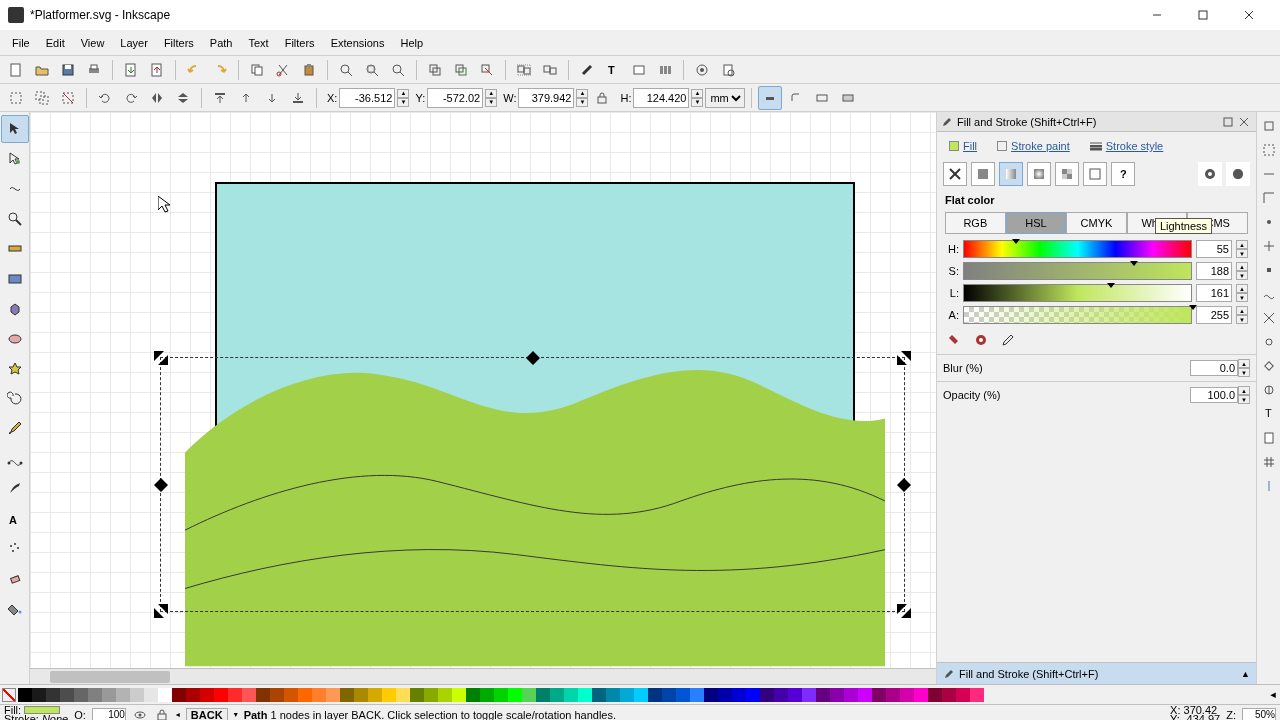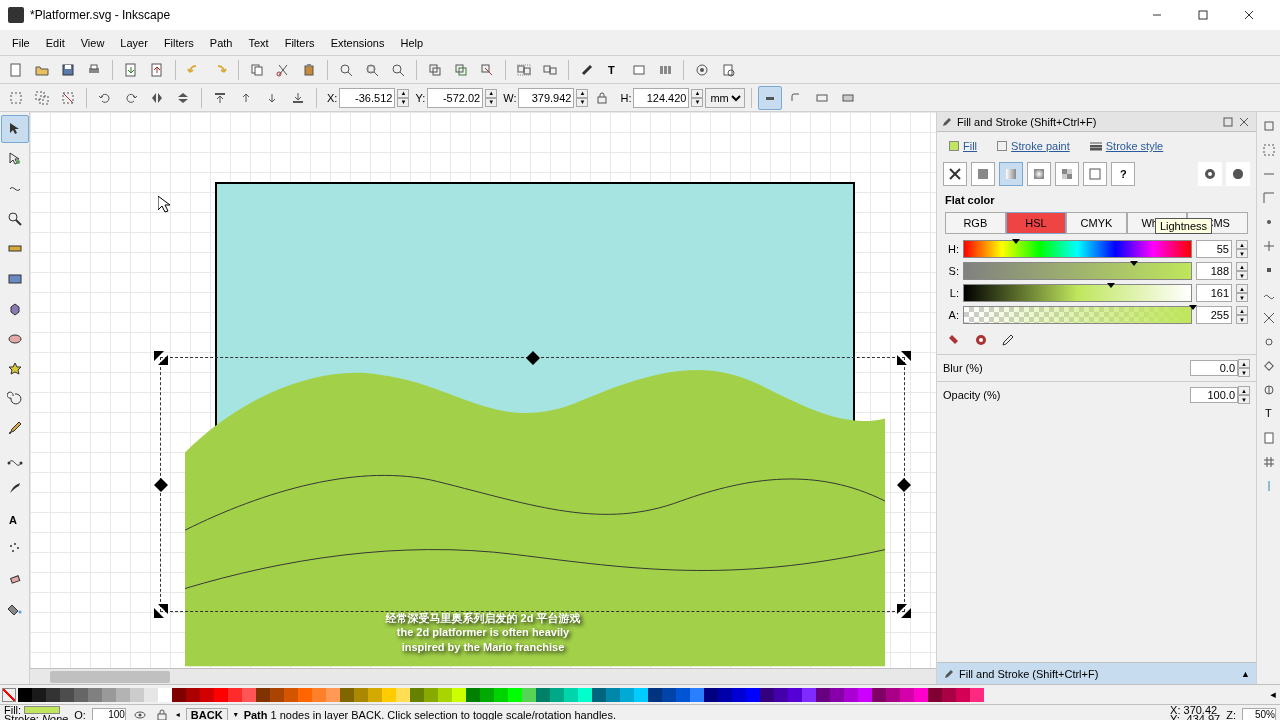--- a/index.html
+++ b/index.html
@@ -50,21 +50,21 @@
 .panel-tab-box { width: 10px; height: 10px; border: 1px solid #888; }
 
 .fill-types { display: flex; gap: 4px; padding: 6px; align-items: center; }
 .fill-type-btn { width: 24px; height: 24px; border: 1px solid #aaa; display: flex; align-items: center; justify-content: center; cursor: pointer; background: #fff; }
 .fill-type-btn.active { background: #c8dcef; border-color: #7aa9d4; }
 
 .flat-color-label { padding: 2px 8px; font-weight: bold; }
 
 .color-tabs { display: flex; padding: 4px 8px; gap: 0; }
 .color-tab { flex: 1; padding: 4px 0; text-align: center; border: 1px solid #aaa; cursor: pointer; background: #f4f4f4; font-size: 11px; }
-.color-tab.active { background: #ef4444; border-color: #7aa9d4; }
+.color-tab.active { background: #a3a3a3; border-color: #7aa9d4; }
 
 .slider-row { display: flex; align-items: center; padding: 2px 8px; gap: 4px; }
 .slider-label { width: 14px; text-align: right; }
 .slider-track { flex: 1; height: 18px; position: relative; border: 1px solid #888; }
 .slider-hue { background: linear-gradient(90deg, red, yellow, lime, cyan, blue, magenta, red); }
 .slider-sat { background: linear-gradient(90deg, #808080, #bfe65c); }
 .slider-light { background: linear-gradient(90deg, #000, #bfe65c, #fff); }
 .slider-alpha { background:
   linear-gradient(90deg, transparent, #bfe65c),
   repeating-conic-gradient(#ccc 0 25%, #fff 0 50%) 0 0 / 10px 10px; }
@@ -554,25 +554,20 @@
             <path d="M7 0L0 7h14Z M7 14L0 7h14Z" fill="#000"></path>
           </svg></div>
       <div class="sel-handle" style="left:-7px; top:50%; margin-top:-7px;"><svg>
             <path d="M0 7L7 0v14Z M14 7L7 0v14Z" fill="#000"></path>
           </svg></div>
       <div class="sel-handle" style="right:-7px; top:50%; margin-top:-7px;"><svg>
             <path d="M0 7L7 0v14Z M14 7L7 0v14Z" fill="#000"></path>
           </svg></div>
     </div>
 
-    <div class="subtitle-overlay">
-      <div>经常深受马里奥系列启发的 2d 平台游戏</div>
-      <div>the 2d platformer is often heavily</div>
-      <div>inspired by the Mario franchise</div>
-    </div>
     <div class="scrollbar-h" style="position:absolute;bottom:0;left:0;right:0;">
         <div class="scrollbar-thumb-h"></div>
       </div>
   </div>
 
   <div class="right-panels">
     <div class="panel-header">
       <svg class="panel-header-icon" viewBox="0 0 12 12">
           <path d="M2 10l3-1 5-5-2-2-5 5z" fill="#555"></path>
         </svg>

